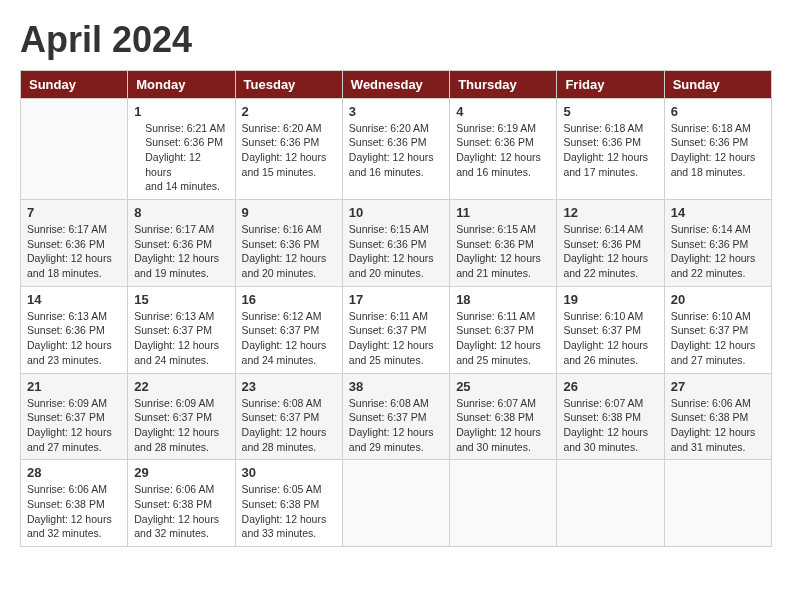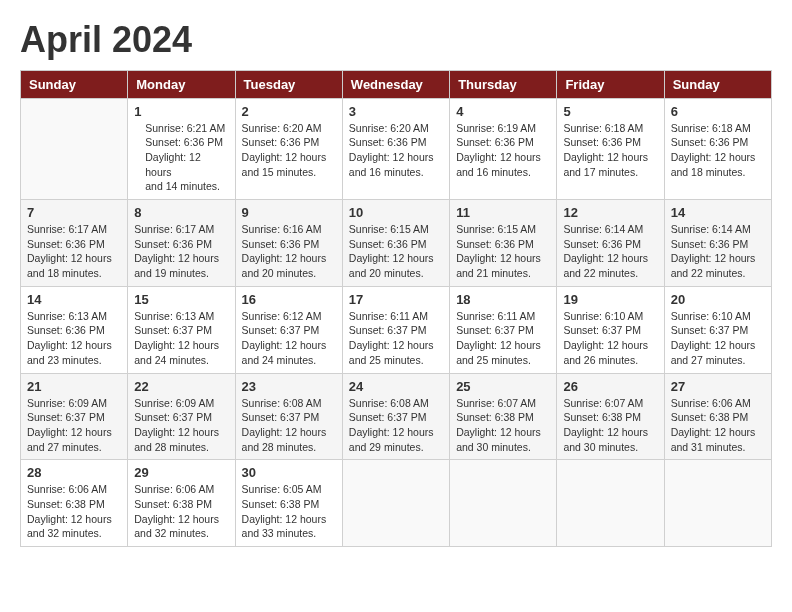--- a/index.html
+++ b/index.html
@@ -266,21 +266,21 @@
 and 28 minutes.</div>
         </td>
         <td>
           <span class="day-number">23</span>
           <div class="day-info" style="white-space: pre-line;">Sunrise: 6:08 AM
 Sunset: 6:37 PM
 Daylight: 12 hours
 and 28 minutes.</div>
         </td>
         <td>
-          <span class="day-number">24</span>
+          <span class="day-number">38</span>
           <div class="day-info" style="white-space: pre-line;">Sunrise: 6:08 AM
 Sunset: 6:37 PM
 Daylight: 12 hours
 and 29 minutes.</div>
         </td>
         <td>
           <span class="day-number">25</span>
           <div class="day-info" style="white-space: pre-line;">Sunrise: 6:07 AM
 Sunset: 6:38 PM
 Daylight: 12 hours

